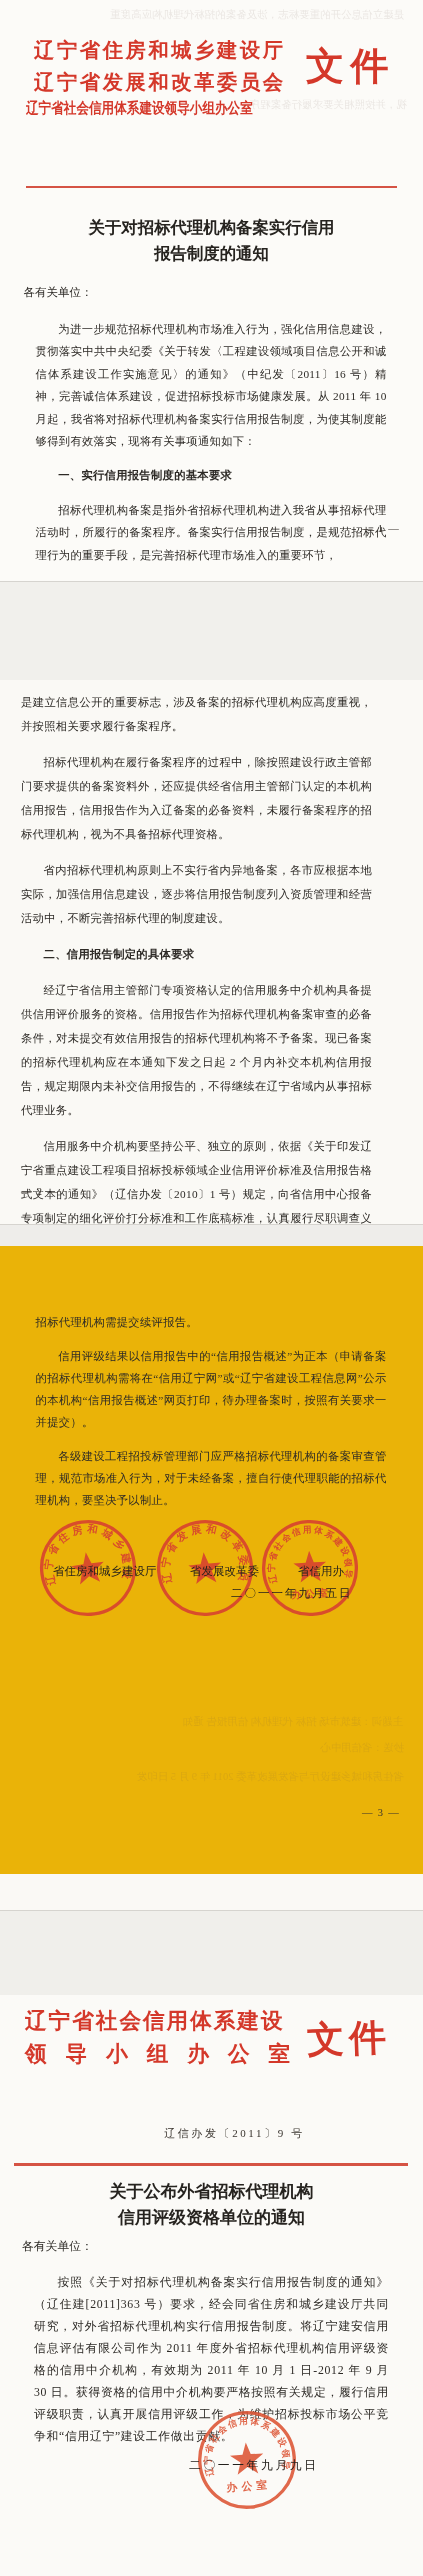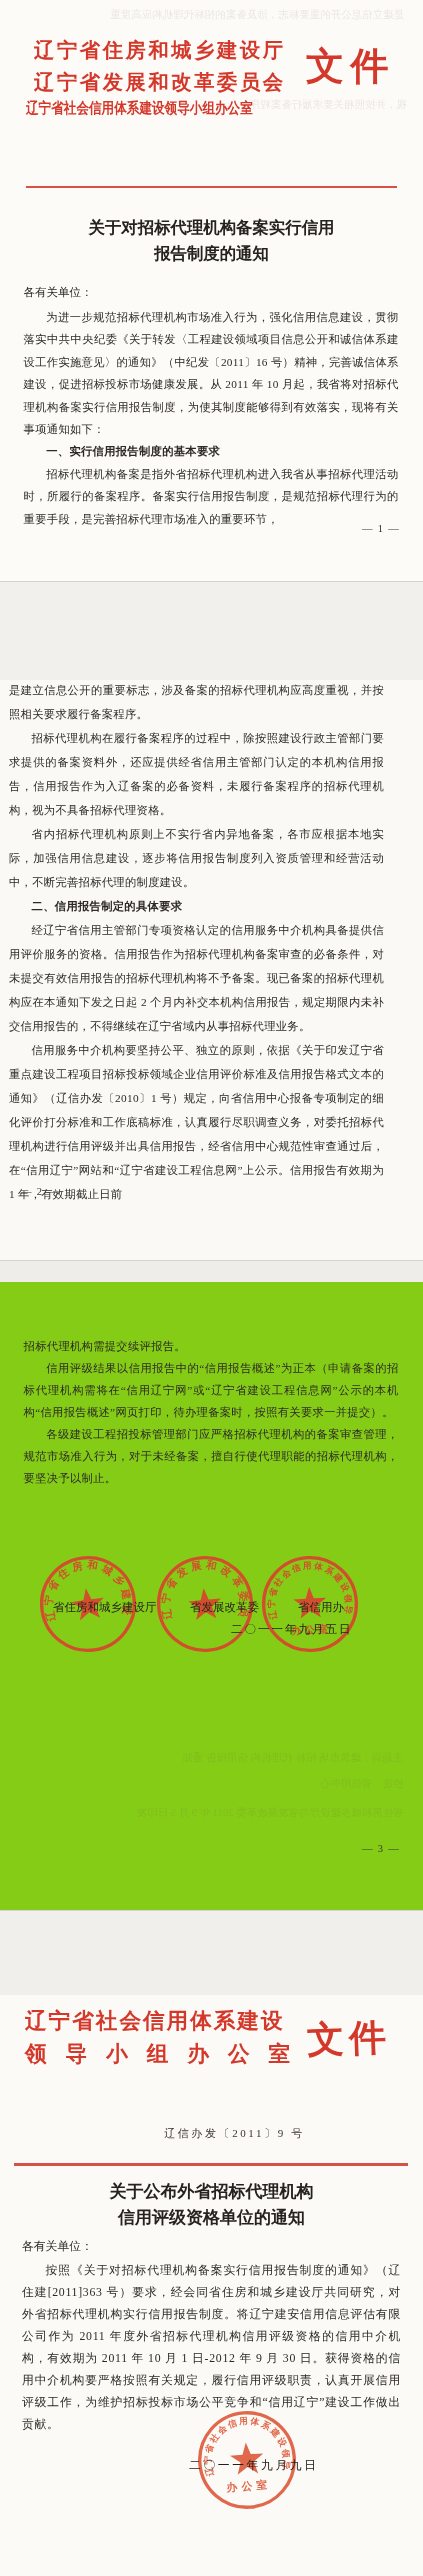--- a/index.html
+++ b/index.html
@@ -7,21 +7,21 @@
   #canvas{position:relative;width:423px;height:2576px;background:#faf9f5;overflow:hidden;}
   .page{position:absolute;left:0;width:423px;}
   .strip{position:absolute;left:0;width:423px;background:#f1f0ec;border-top:0.7px solid #d6d4cf;}
   .abs{position:absolute;}
   .agency-line{font-weight:bold;color:#d4382a;white-space:nowrap;}
   .file-label{font-weight:bold;color:#d4382a;font-family:"Liberation Sans","DejaVu Sans",sans-serif;}
   .docnum{font-size:10.5px;letter-spacing:1.3px;color:#3a352f;text-align:center;width:100%;}
   .rule{height:2px;background:#cf3b2b;opacity:.88;}
   .title{width:100%;text-align:center;font-weight:bold;font-size:16.4px;line-height:26px;color:#26231f;}
   .bodytxt{font-size:11.3px;line-height:22.4px;text-align:justify;color:#2d2a26;letter-spacing:0.3px;}
-  .bodytxt p{margin:0;text-indent:2em;}
+  .bodytxt p{margin:12px;text-indent:2em;}
   .bodytxt p.noindent{text-indent:0;}
   .bodytxt p.bold{font-weight:bold;}
   .pagenum{font-size:10.5px;color:#3a352f;letter-spacing:1.3px;}
   .salut{font-size:11.5px;color:#2d2a26;}
   .signer{font-size:11.5px;color:#24211d;white-space:nowrap;z-index:5;padding-left:12px;}
   .datestr{font-size:11.5px;color:#24211d;letter-spacing:2px;white-space:nowrap;z-index:5;text-align:center;}
   .seal{z-index:3;opacity:.92;}
   .bleed{transform:scaleX(-1);opacity:.12;filter:blur(0.4px);color:#6b5348;font-size:10.5px;white-space:nowrap;overflow:hidden;}
   .doc2body{font-size:11.8px;line-height:22px;letter-spacing:0.7px;}
 </style>
@@ -63,21 +63,21 @@
       <p>招标代理机构在履行备案程序的过程中，除按照建设行政主管部门要求提供的备案资料外，还应提供经省信用主管部门认定的本机构信用报告，信用报告作为入辽备案的必备资料，未履行备案程序的招标代理机构，视为不具备招标代理资格。</p>
       <p>省内招标代理机构原则上不实行省内异地备案，各市应根据本地实际，加强信用信息建设，逐步将信用报告制度列入资质管理和经营活动中，不断完善招标代理的制度建设。</p>
       <p class="bold">二、信用报告制定的具体要求</p>
       <p>经辽宁省信用主管部门专项资格认定的信用服务中介机构具备提供信用评价服务的资格。信用报告作为招标代理机构备案审查的必备条件，对未提交有效信用报告的招标代理机构将不予备案。现已备案的招标代理机构应在本通知下发之日起 2 个月内补交本机构信用报告，规定期限内未补交信用报告的，不得继续在辽宁省域内从事招标代理业务。</p>
       <p>信用服务中介机构要坚持公平、独立的原则，依据《关于印发辽宁省重点建设工程项目招标投标领域企业信用评价标准及信用报告格式文本的通知》（辽信办发〔2010〕1 号）规定，向省信用中心报备专项制定的细化评价打分标准和工作底稿标准，认真履行尽职调查义务，对委托招标代理机构进行信用评级并出具信用报告，经省信用中心规范性审查通过后，在“信用辽宁”网站和“辽宁省建设工程信息网”上公示。信用报告有效期为 1 年，有效期截止日前</p>
     </div>
 
     <div class="abs pagenum" style="top:605px;left:21px;">— 2 —</div>
   </div>
 
-  <div class="page" style="top:1260px;height:650px;background:#84cc16;">
+  <div class="page" style="top:1224px;height:650px;background:#eab308;">
     <div class="strip" style="top:0;height:21px;background:#eeedea;"></div>
 
     <div class="abs bodytxt" style="top:75px;left:23.6px;width:375px;line-height:22px;">
       <p class="noindent">招标代理机构需提交续评报告。</p>
       <p>信用评级结果以信用报告中的“信用报告概述”为正本（申请备案的招标代理机构需将在“信用辽宁网”或“辽宁省建设工程信息网”公示的本机构“信用报告概述”网页打印，待办理备案时，按照有关要求一并提交）。</p>
       <p>各级建设工程招投标管理部门应严格招标代理机构的备案审查管理，规范市场准入行为，对于未经备案，擅自行使代理职能的招标代理机构，要坚决予以制止。</p>
     </div>
 
     <svg class="abs seal" width="106" height="106" viewBox="0 0 160 160" style="top:291px;left:35px;transform:rotate(-8deg);">
       <circle cx="80" cy="80" r="70" fill="none" stroke="#d8452f" stroke-width="5"></circle>

